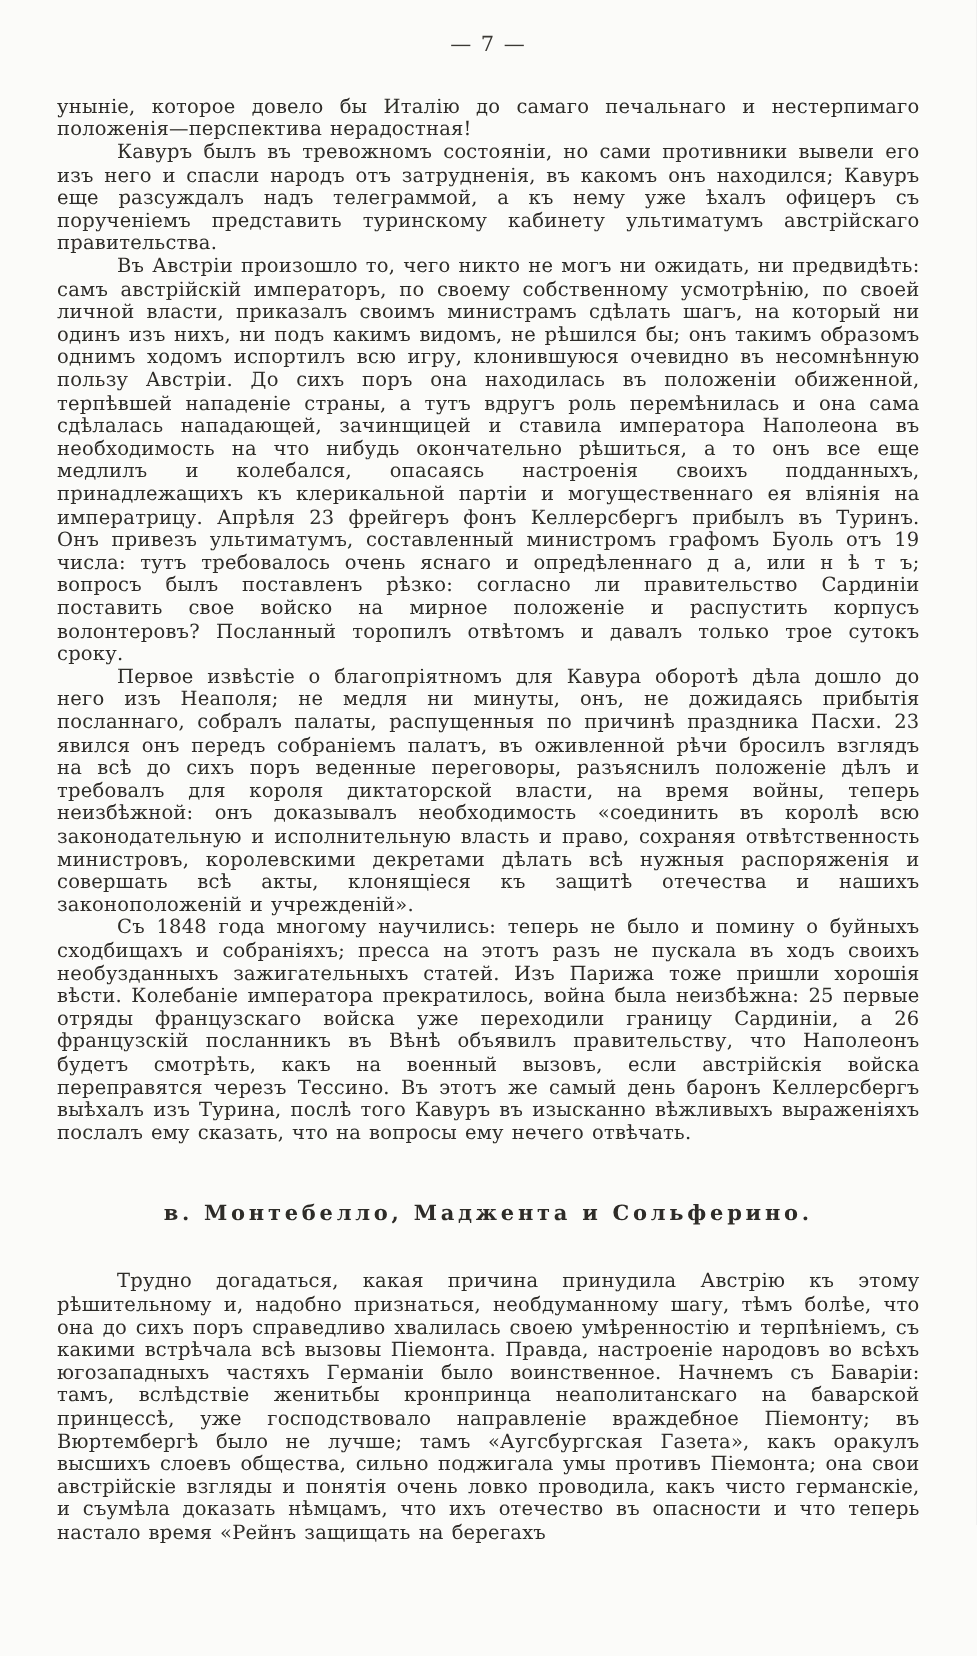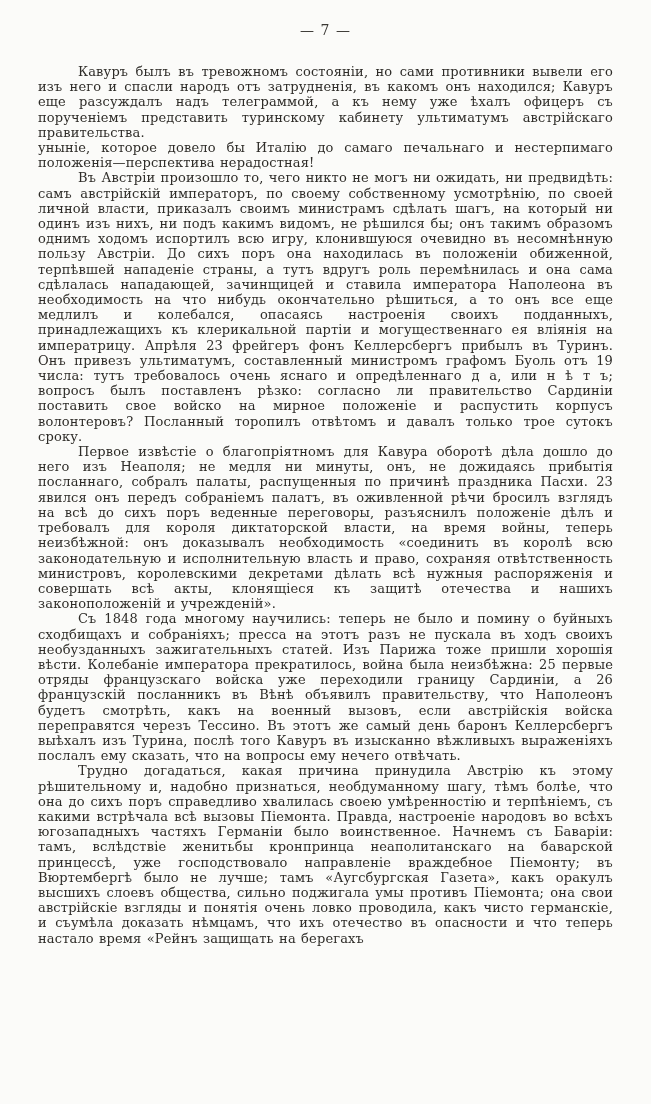--- a/index.html
+++ b/index.html
@@ -46,26 +46,27 @@
       color: #2e2c28;
     }
   </style>
 </head>
 <body>
 
 <div class="page">
 
   <div class="page-number">— 7 —</div>
 
+  <p class="para no-indent">уныніе, которое довело бы Италію до самаго печальнаго и нестерпимаго положенія—перспектива нерадостная!</p>
+
   <p class="para">Кавуръ былъ въ тревожномъ состояніи, но сами противники вывели его изъ него и спасли народъ отъ затрудненія, въ какомъ онъ находился; Кавуръ еще разсуждалъ надъ телеграммой, а къ нему уже ѣхалъ офицеръ съ порученіемъ представить туринскому кабинету ультиматумъ австрійскаго правительства.</p>
-
-  <p class="para no-indent">уныніе, которое довело бы Италію до самаго печальнаго и нестерпимаго положенія—перспектива нерадостная!</p>
 
   <p class="para">Въ Австріи произошло то, чего никто не могъ ни ожидать, ни предвидѣть: самъ австрійскій императоръ, по своему собственному усмотрѣнію, по своей личной власти, приказалъ своимъ министрамъ сдѣлать шагъ, на который ни одинъ изъ нихъ, ни подъ какимъ видомъ, не рѣшился бы; онъ такимъ образомъ однимъ ходомъ испортилъ всю игру, клонившуюся очевидно въ несомнѣнную пользу Австріи. До сихъ поръ она находилась въ положеніи обиженной, терпѣвшей нападеніе страны, а тутъ вдругъ роль перемѣнилась и она сама сдѣлалась нападающей, зачинщицей и ставила императора Наполеона въ необходимость на что нибудь окончательно рѣшиться, а то онъ все еще медлилъ и колебался, опасаясь настроенія своихъ подданныхъ, принадлежащихъ къ клерикальной партіи и могущественнаго ея вліянія на императрицу. Апрѣля 23 фрейгеръ фонъ Келлерсбергъ прибылъ въ Туринъ. Онъ привезъ ультиматумъ, составленный министромъ графомъ Буоль отъ 19 числа: тутъ требовалось очень яснаго и опредѣленнаго д а, или н ѣ т ъ; вопросъ былъ поставленъ рѣзко: согласно ли правительство Сардиніи поставить свое войско на мирное положеніе и распустить корпусъ волонтеровъ? Посланный торопилъ отвѣтомъ и давалъ только трое сутокъ сроку.</p>
 
   <p class="para">Первое извѣстіе о благопріятномъ для Кавура оборотѣ дѣла дошло до него изъ Неаполя; не медля ни минуты, онъ, не дожидаясь прибытія посланнаго, собралъ палаты, распущенныя по причинѣ праздника Пасхи. 23 явился онъ передъ собраніемъ палатъ, въ оживленной рѣчи бросилъ взглядъ на всѣ до сихъ поръ веденные переговоры, разъяснилъ положеніе дѣлъ и требовалъ для короля диктаторской власти, на время войны, теперь неизбѣжной: онъ доказывалъ необходимость «соединить въ королѣ всю законодательную и исполнительную власть и право, сохраняя отвѣтственность министровъ, королевскими декретами дѣлать всѣ нужныя распоряженія и совершать всѣ акты, клонящіеся къ защитѣ отечества и нашихъ законоположеній и учрежденій».</p>
 
   <p class="para">Съ 1848 года многому научились: теперь не было и помину о буйныхъ сходбищахъ и собраніяхъ; пресса на этотъ разъ не пускала въ ходъ своихъ необузданныхъ зажигательныхъ статей. Изъ Парижа тоже пришли хорошія вѣсти. Колебаніе императора прекратилось, война была неизбѣжна: 25 первые отряды французскаго войска уже переходили границу Сардиніи, а 26 французскій посланникъ въ Вѣнѣ объявилъ правительству, что Наполеонъ будетъ смотрѣть, какъ на военный вызовъ, если австрійскія войска переправятся черезъ Тессино. Въ этотъ же самый день баронъ Келлерсбергъ выѣхалъ изъ Турина, послѣ того Кавуръ въ изысканно вѣжливыхъ выраженіяхъ послалъ ему сказать, что на вопросы ему нечего отвѣчать.</p>
 
+  <h2 class="section-heading">в. Монтебелло, Маджента и Сольферино.</h2>
 
   <p class="para">Трудно догадаться, какая причина принудила Австрію къ этому рѣшительному и, надобно признаться, необдуманному шагу, тѣмъ болѣе, что она до сихъ поръ справедливо хвалилась своею умѣренностію и терпѣніемъ, съ какими встрѣчала всѣ вызовы Піемонта. Правда, настроеніе народовъ во всѣхъ югозападныхъ частяхъ Германіи было воинственное. Начнемъ съ Баваріи: тамъ, вслѣдствіе женитьбы кронпринца неаполитанскаго на баварской принцессѣ, уже господствовало направленіе враждебное Піемонту; въ Вюртембергѣ было не лучше; тамъ «Аугсбургская Газета», какъ оракулъ высшихъ слоевъ общества, сильно поджигала умы противъ Піемонта; она свои австрійскіе взгляды и понятія очень ловко проводила, какъ чисто германскіе, и съумѣла доказать нѣмцамъ, что ихъ отечество въ опасности и что теперь настало время «Рейнъ защищать на берегахъ</p>
 
 </div>
 
 </body></html>

